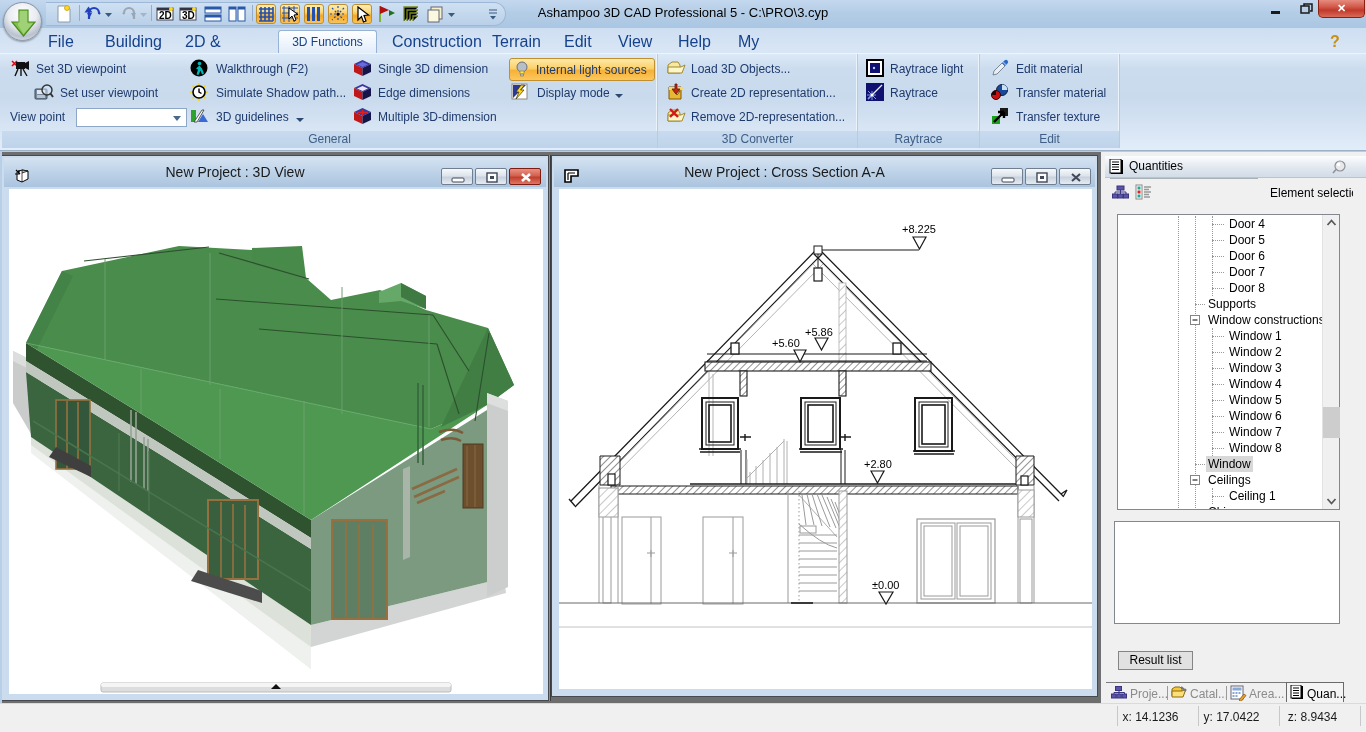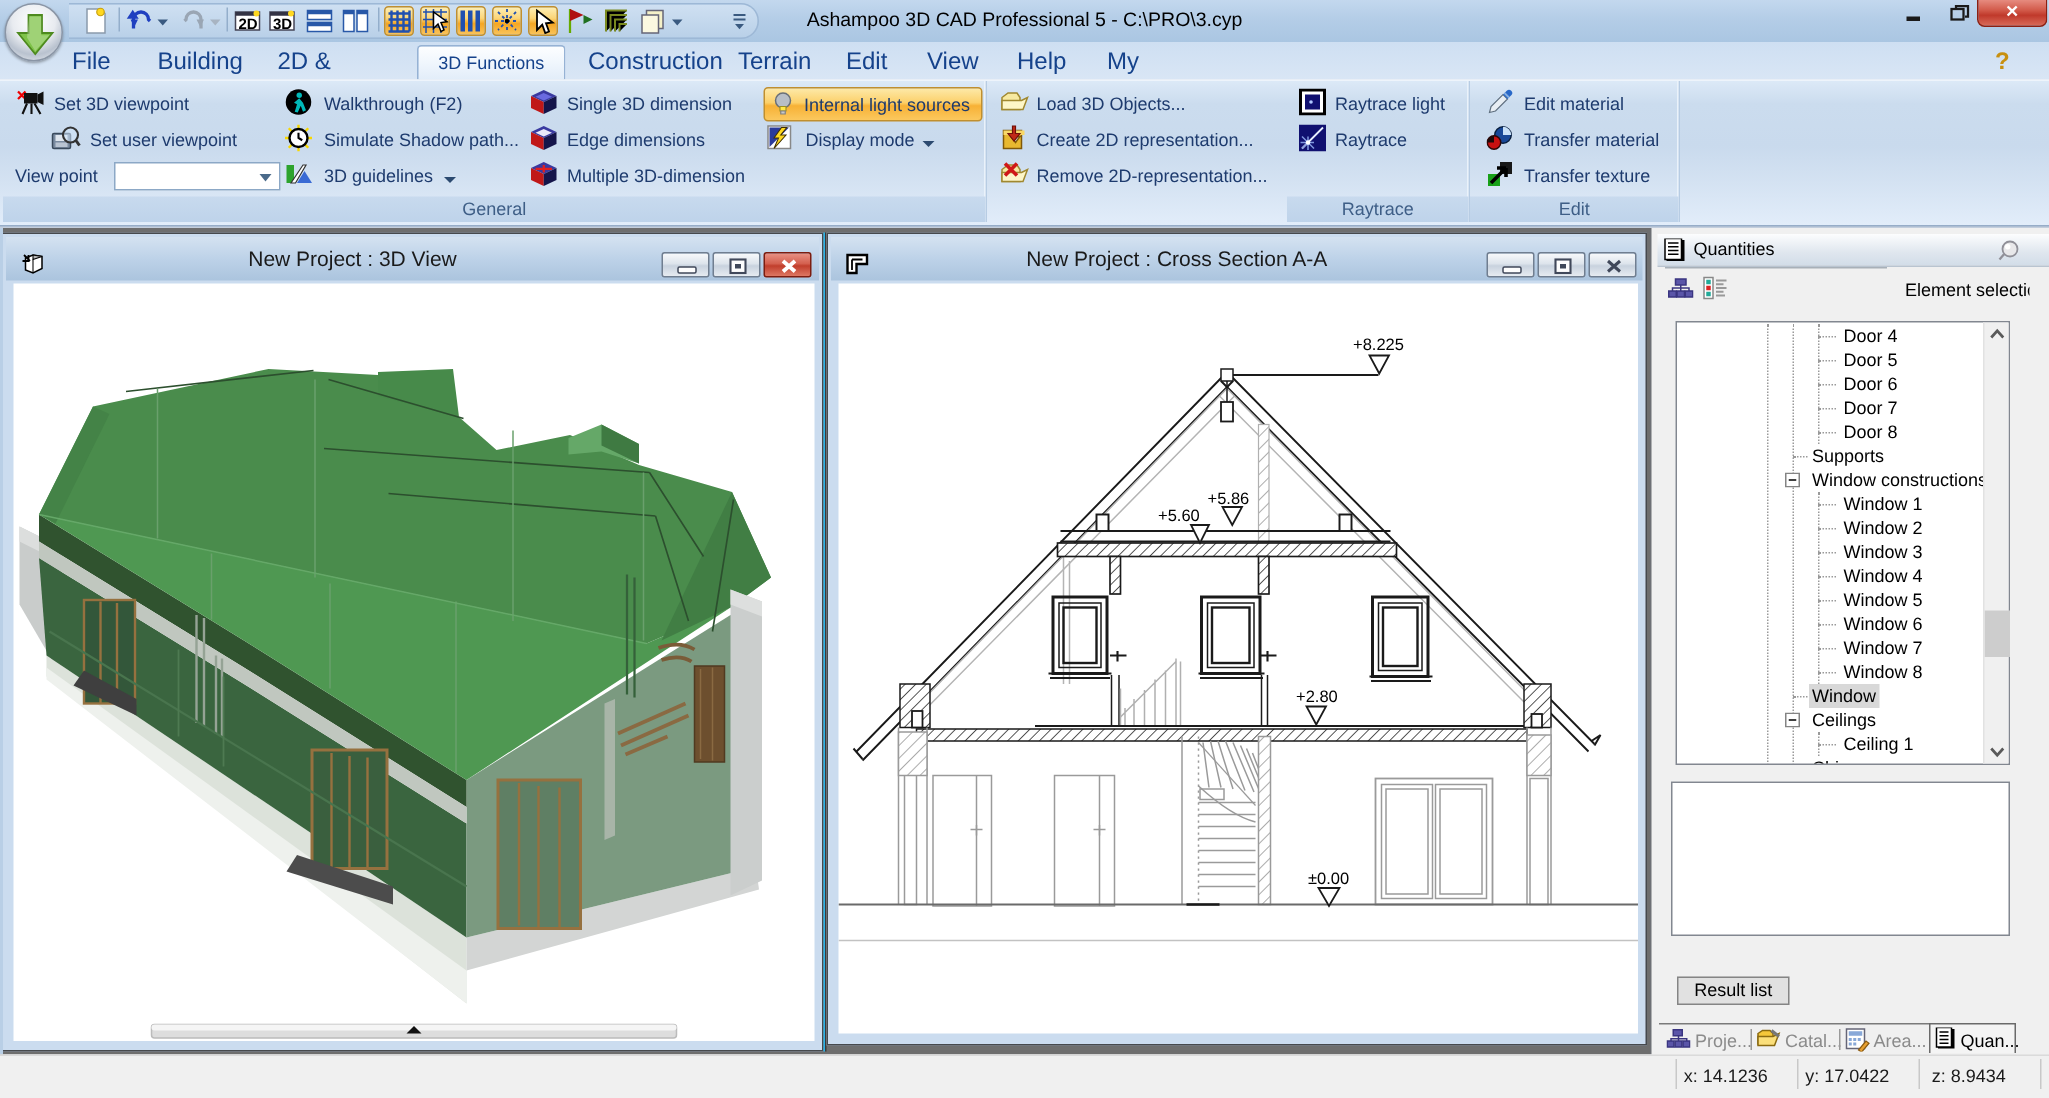--- a/index.html
+++ b/index.html
@@ -197,20 +197,23 @@
   <div class="rtab" style="left:564px;width:32px;">Edit</div>
   <div class="rtab" style="left:618px;width:38px;">View</div>
   <div class="rtab" style="left:678px;width:38px;">Help</div>
   <div class="rtab" style="left:738px;width:88px;">My Ashampoo</div>
   <div class="rtab" style="left:1330px;width:20px;color:#c89010;font-weight:bold;">?</div>
 
   <div id="ribbon" class="abs"></div>
   <div id="ribbonitems" class="abs" style="left:0;top:53px;width:1366px;height:97px;">
     <div class="rgroup" style="left:2px;width:656px;">
         <div class="glabel">General</div>
+      </div>
+    <div class="rgroup" style="left:658px;width:200px;">
+        <div class="glabel">3D Converter</div>
       </div>
     <div class="rgroup" style="left:858px;width:122px;">
         <div class="glabel">Raytrace</div>
       </div>
     <div class="rgroup" style="left:980px;width:140px;">
         <div class="glabel">Edit</div>
       </div>
 
     <div class="ritem" style="left:10px;top:6px;"><svg width="20" height="18" viewBox="0 0 20 18">
           <path d="M2 2 L7 7 M2 7 L7 2" stroke="#e00" stroke-width="1.5"></path>

